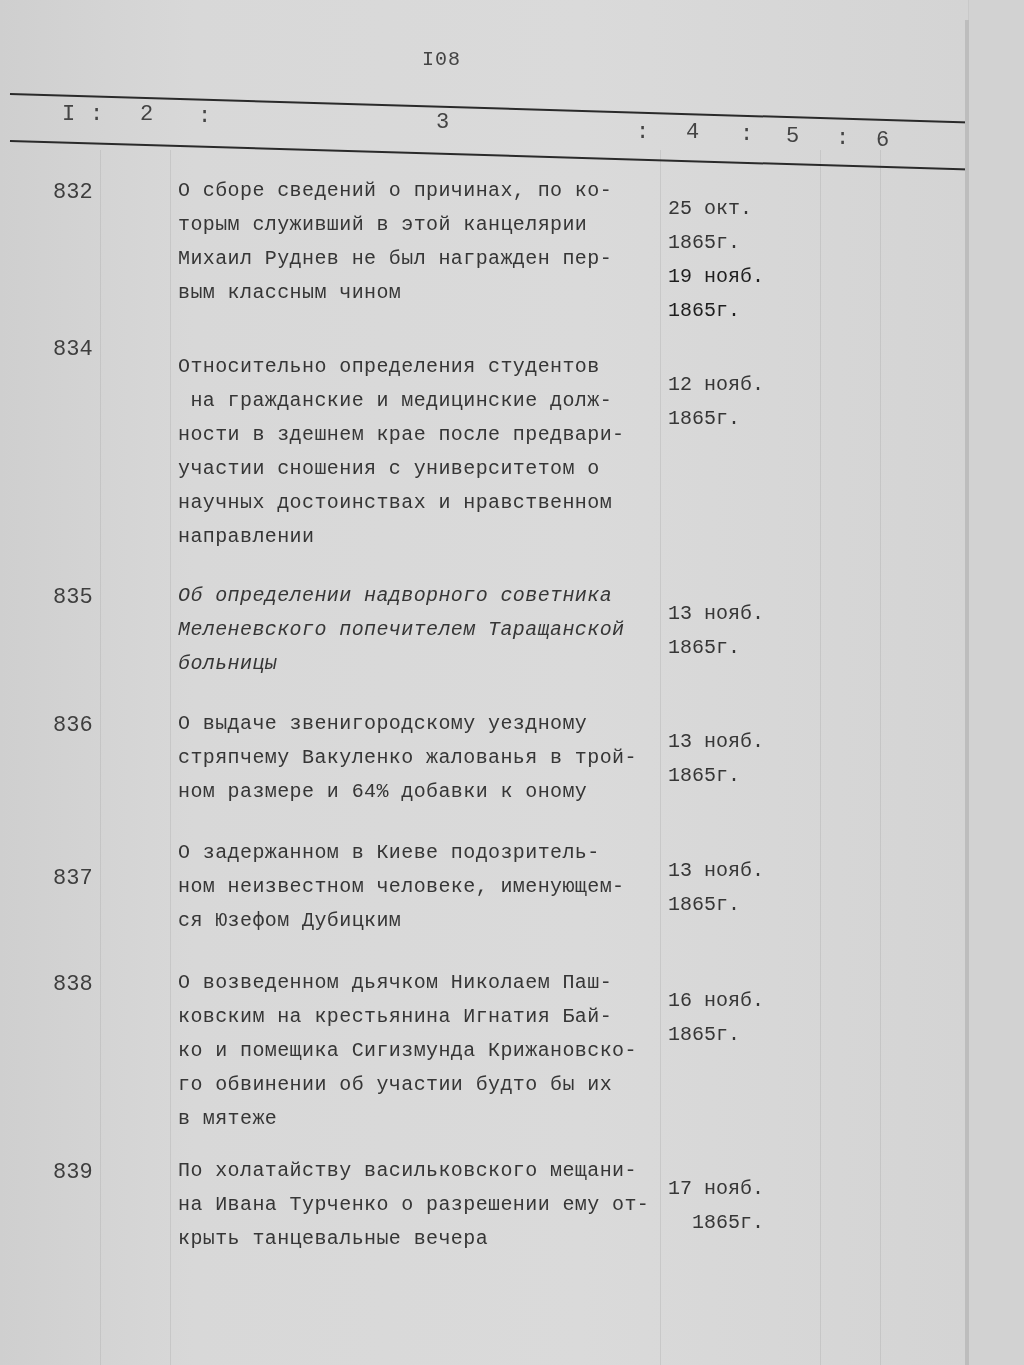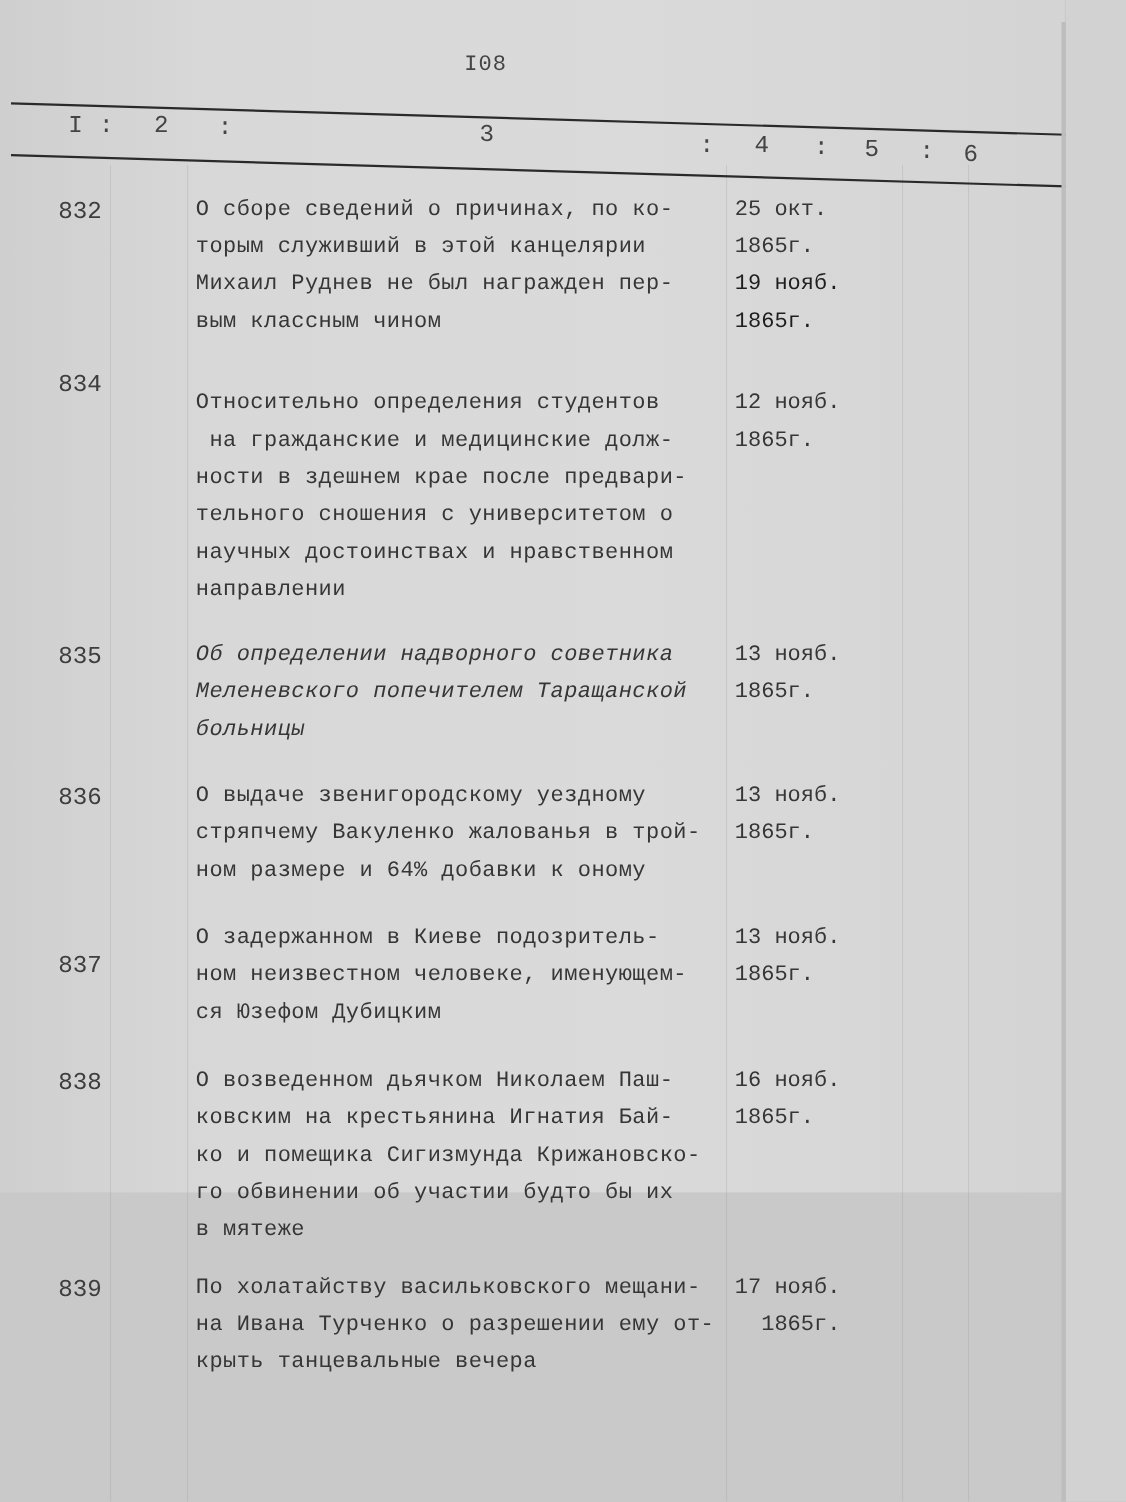--- a/index.html
+++ b/index.html
@@ -3,21 +3,21 @@
 <meta charset="utf-8">
 <style>
   html, body { margin: 0; padding: 0; }
   body {
     width: 1024px; height: 1365px; overflow: hidden;
     background: #c9c9c9;
     font-family: "Liberation Mono", "DejaVu Sans Mono", monospace;
     color: #3a3a3a;
   }
   .page {
-    position: absolute; left: 0; top: 0; width: 968px; height: 1084px;
+    position: absolute; left: 0; top: 0; width: 968px; height: 1365px;
     background: linear-gradient(90deg, #cfcfcf 0%, #d8d8d8 20%, #dadada 60%, #d4d4d4 100%);
   }
   .page-edge {
     position: absolute; left: 965px; top: 20px; width: 4px; height: 1345px;
     background: #bdbdbd;
   }
   .margin-right {
     position: absolute; left: 969px; top: 0; width: 55px; height: 1365px;
     background: #d2d2d2;
   }
@@ -36,21 +36,21 @@
   }
   .entry-num {
     position: absolute; left: 53px; font-size: 22px; color: #3e3e3e;
   }
   .entry-text {
     position: absolute; left: 178px; font-size: 20px; line-height: 34px;
     white-space: pre; color: #363636; letter-spacing: 0.4px;
   }
   .entry-date {
     position: absolute; left: 668px; font-size: 20px; line-height: 34px;
-    white-space: pre; color: #363636;
+    white-space: pre; color: #363636; margin-top: 18px;
   }
   .entry-date.bold { font-weight: normal; color: #1e1e1e; }
   .ghost-line {
     position: absolute; top: 150px; width: 1px; height: 1215px; background: rgba(150,150,150,0.25);
   }
 </style>
 </head>
 <body>
 
 <div class="page">
@@ -85,21 +85,21 @@
 Михаил Руднев не был награжден пер-
 вым классным чином</div>
       <div class="entry-date" style="top: 174px;">25 окт.
 1865г.</div>
       <div class="entry-date bold" style="top: 242px;">19 нояб.
 1865г.</div>
       <div class="entry-num" style="top: 337px;">834</div>
       <div class="entry-text" style="top: 350px;">Относительно определения студентов
  на гражданские и медицинские долж-
 ности в здешнем крае после предвари-
-тельного сношения с университетом о
+участии сношения с университетом о
 научных достоинствах и нравственном
 направлении</div>
       <div class="entry-date" style="top: 350px;">12 нояб.
 1865г.</div>
       <div class="entry-num" style="top: 585px;">835</div>
       <div class="entry-text" style="top: 579px; font-style: italic;">Об определении надворного советника
 Меленевского попечителем Таращанской
 больницы</div>
       <div class="entry-date" style="top: 579px;">13 нояб.
 1865г.</div>

